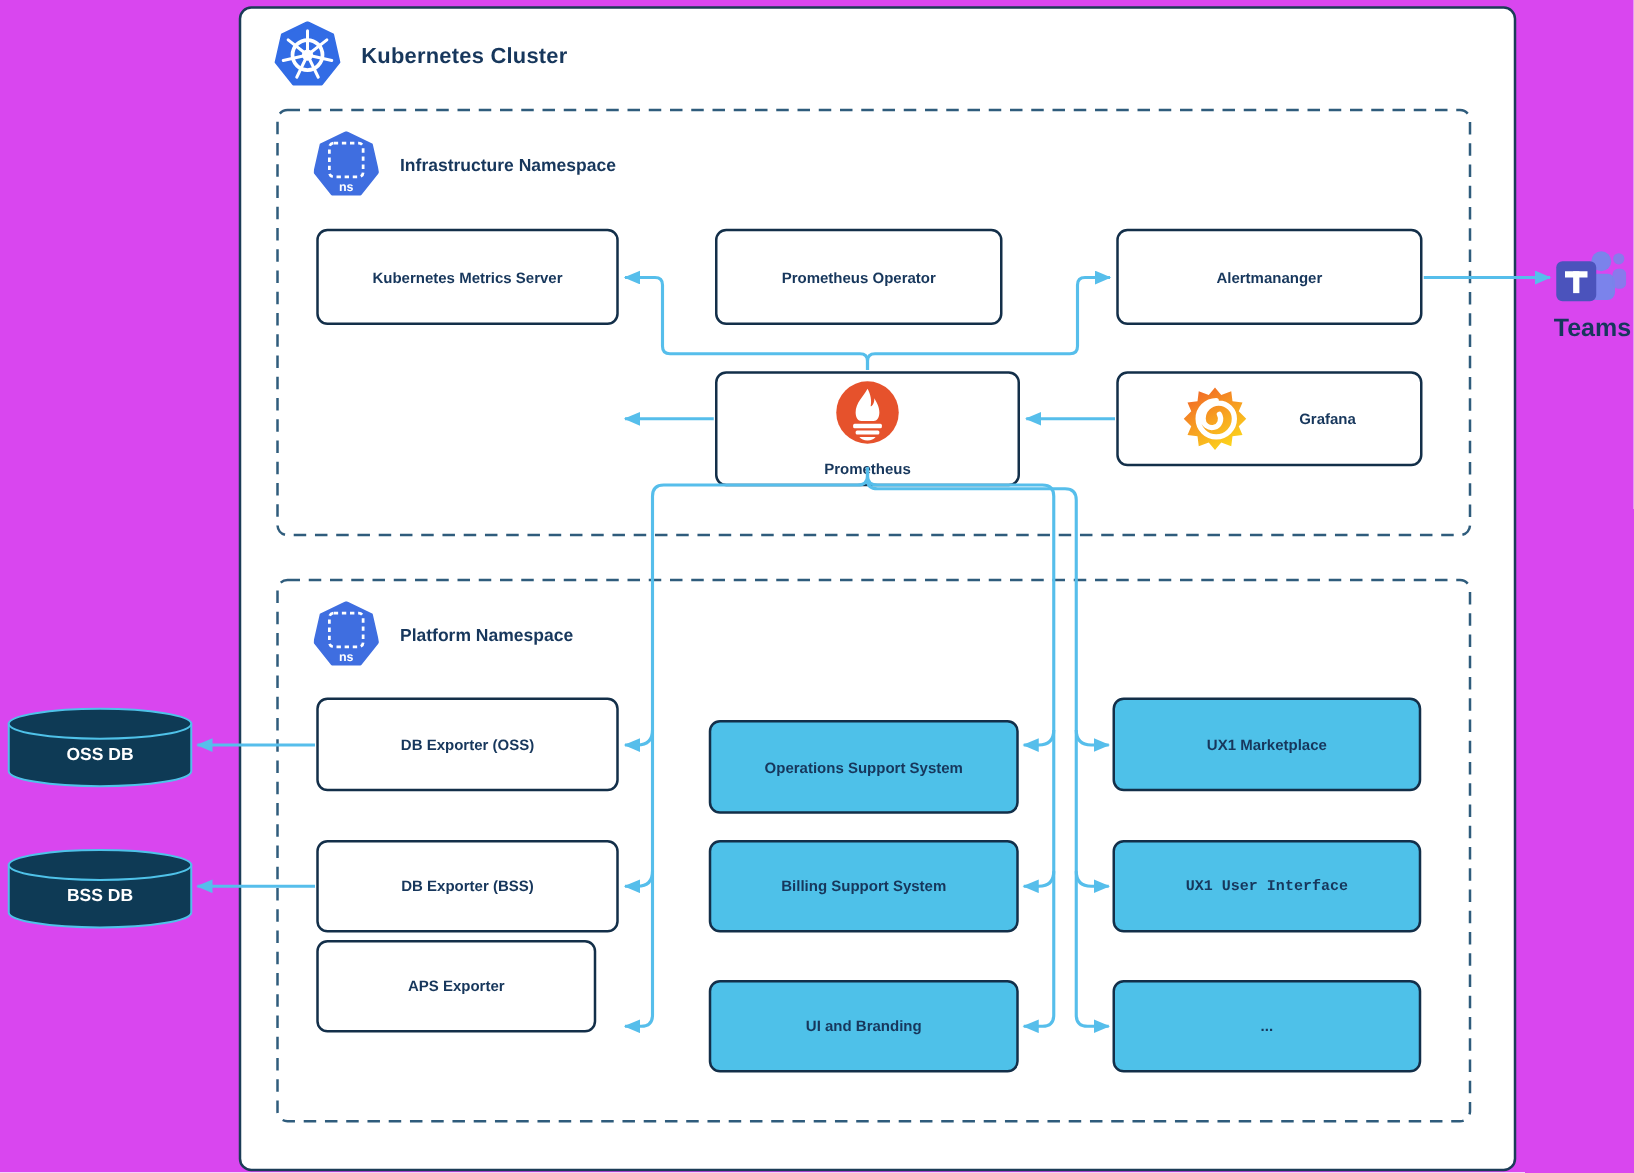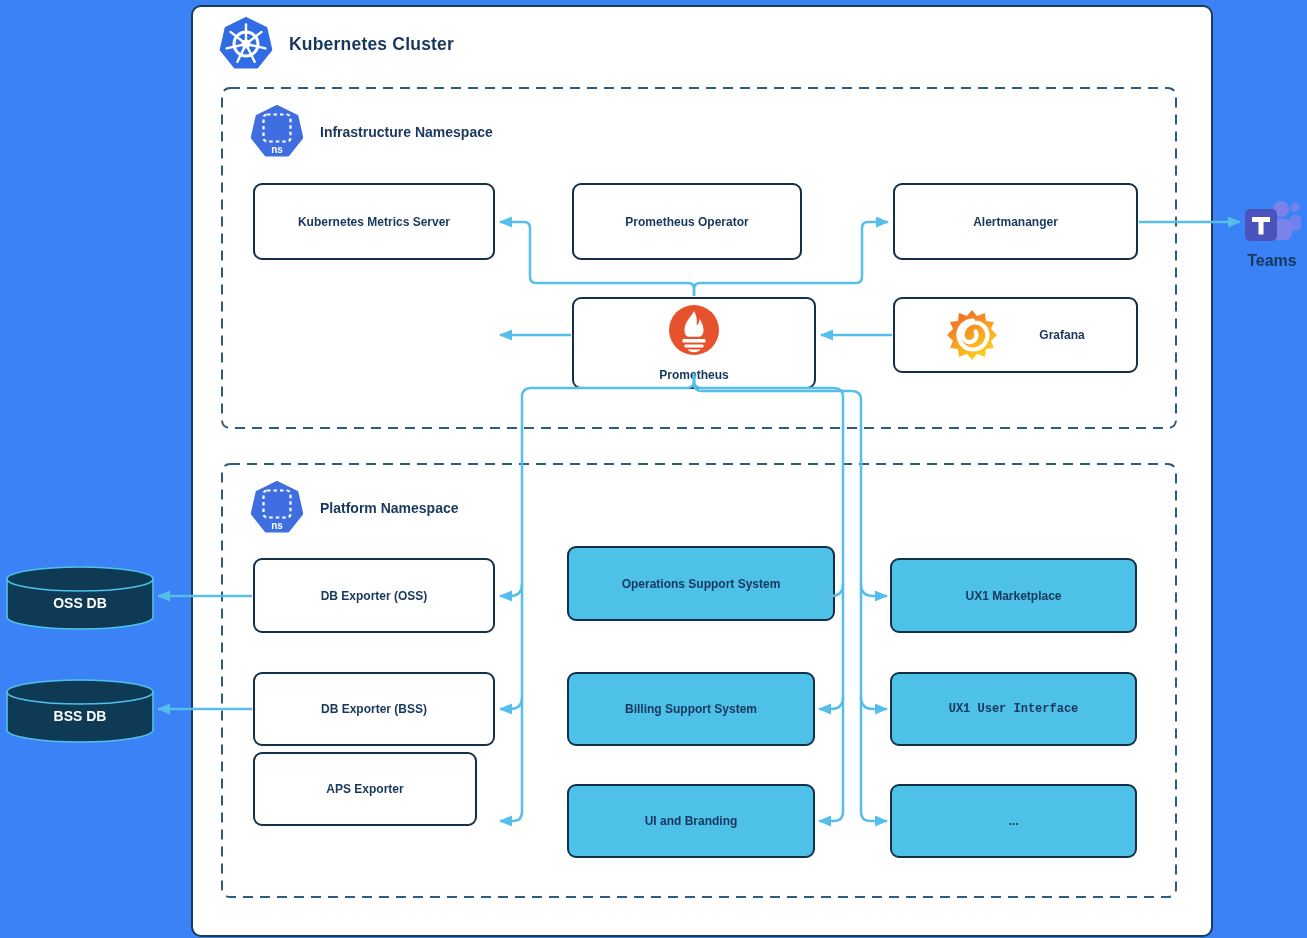--- a/index.html
+++ b/index.html
@@ -1,17 +1,17 @@
 <!DOCTYPE html>
 <html><head>
 <meta charset="utf-8">
 <style>
   html,body{margin:0;padding:0;background:#ffffff;}
   #stage{
-    position:relative;width:1307px;height:938px;background:#3b82f6;overflow:hidden;
+    position:relative;width:1307px;height:938px;background:#d946ef;overflow:hidden;
     font-family:"Liberation Sans",sans-serif;
   }
   .abs{position:absolute;}
   
   .cluster{
     left:191px;top:5px;width:1018px;height:928px;
     border:2px solid #1b3c57;border-radius:10px;background:#ffffff;
   }
   .cluster-head{left:219px;top:16px;height:56px;display:flex;align-items:center;gap:16px;}
   .title{color:#17375c;font-weight:bold;font-size:17.5px;letter-spacing:.2px;}
@@ -22,21 +22,21 @@
   .node{
     border:2.5px solid #132f49;border-radius:9px;background:#ffffff;
     display:flex;align-items:center;justify-content:center;gap:12px;
     color:#17375c;font-weight:bold;font-size:12px;text-align:center;
     box-sizing:border-box;
   }
   .node.blue{background:#4ec1e9;}
   .lbl{pointer-events:none;}
   
   .cyl-label{color:#ffffff;font-weight:bold;font-size:14px;text-align:center;width:150px;}
-  .teams-label{color:#17375c;font-weight:bold;font-size:16px;text-align:center;width:58px;}
+  .teams-label{color:#17375c;font-weight:bold;font-size:20px;text-align:center;width:58px;}
   svg{display:block;}
   #wires{left:0;top:0;pointer-events:none;}
 </style>
 </head>
 <body>
 
 <div id="stage">
 
   <div class="abs cluster"></div>
 
@@ -118,21 +118,21 @@
         <rect x="12.5" y="9.5" width="27" height="27" rx="3.5" fill="none" stroke="#ffffff" stroke-width="2.2" stroke-dasharray="3.5 3"></rect>
         <text x="26" y="48" text-anchor="middle" font-size="10" font-weight="bold" fill="#ffffff" font-family="Liberation Sans, sans-serif">ns</text>
       </svg>
     </span>
     <span class="ns-title">Platform Namespace</span>
   </div>
 
   <div class="abs node" style="left:253px;top:558px;width:242px;height:75px;">
     <span class="lbl">DB Exporter (OSS)</span>
   </div>
-  <div class="abs node blue" style="left:567px;top:546px;width:268px;height:75px;text-align:center;">
+  <div class="abs node blue" style="left:567px;top:576px;width:248px;height:75px;text-align:center;">
     <span class="lbl">Operations Support System</span>
   </div>
   <div class="abs node blue" style="left:890px;top:558px;width:247px;height:75px;">
     <span class="lbl">UX1 Marketplace</span>
   </div>
 
   <div class="abs node" style="left:253px;top:672px;width:242px;height:74px;">
     <span class="lbl">DB Exporter (BSS)</span>
   </div>
   <div class="abs node blue" style="left:567px;top:672px;width:248px;height:74px;">

